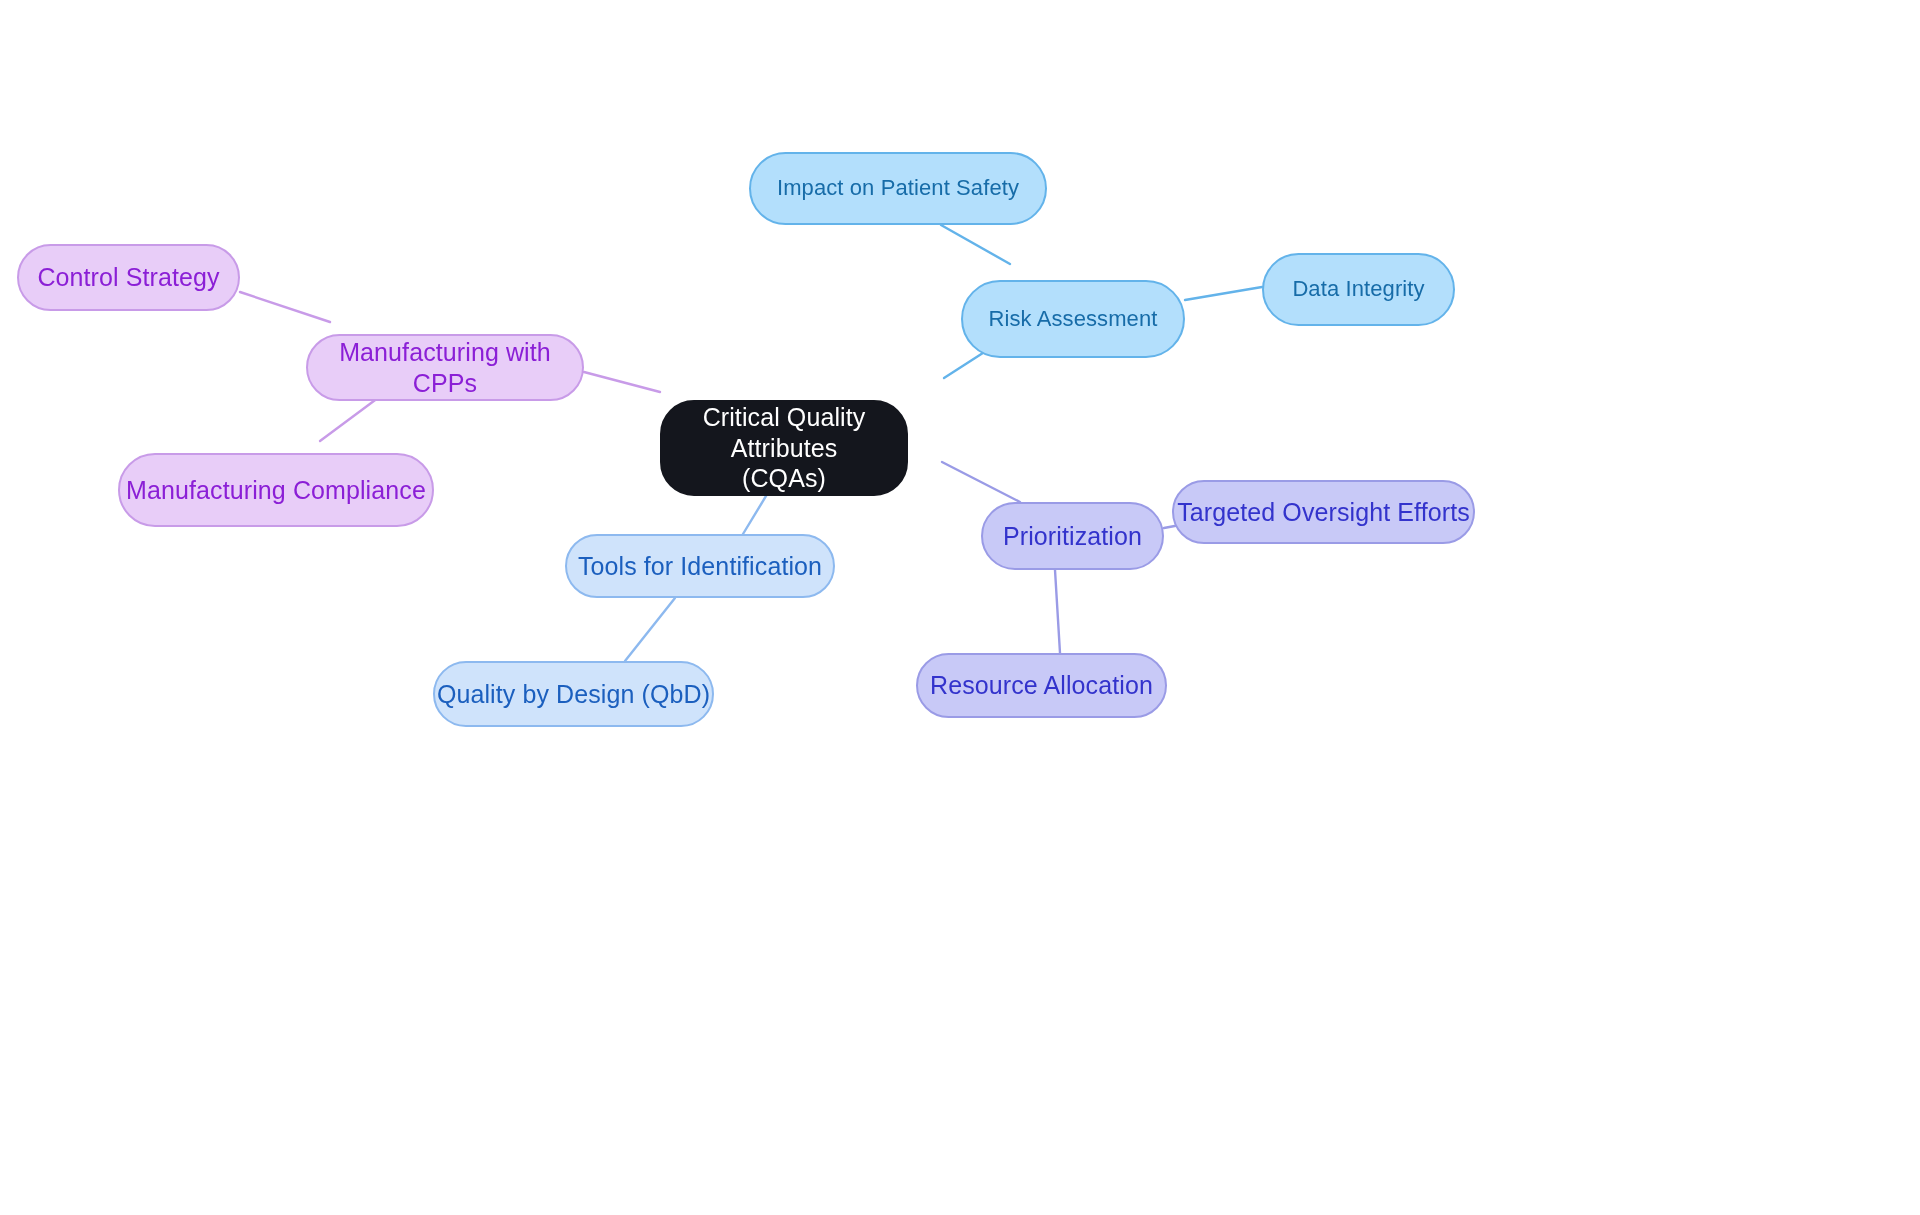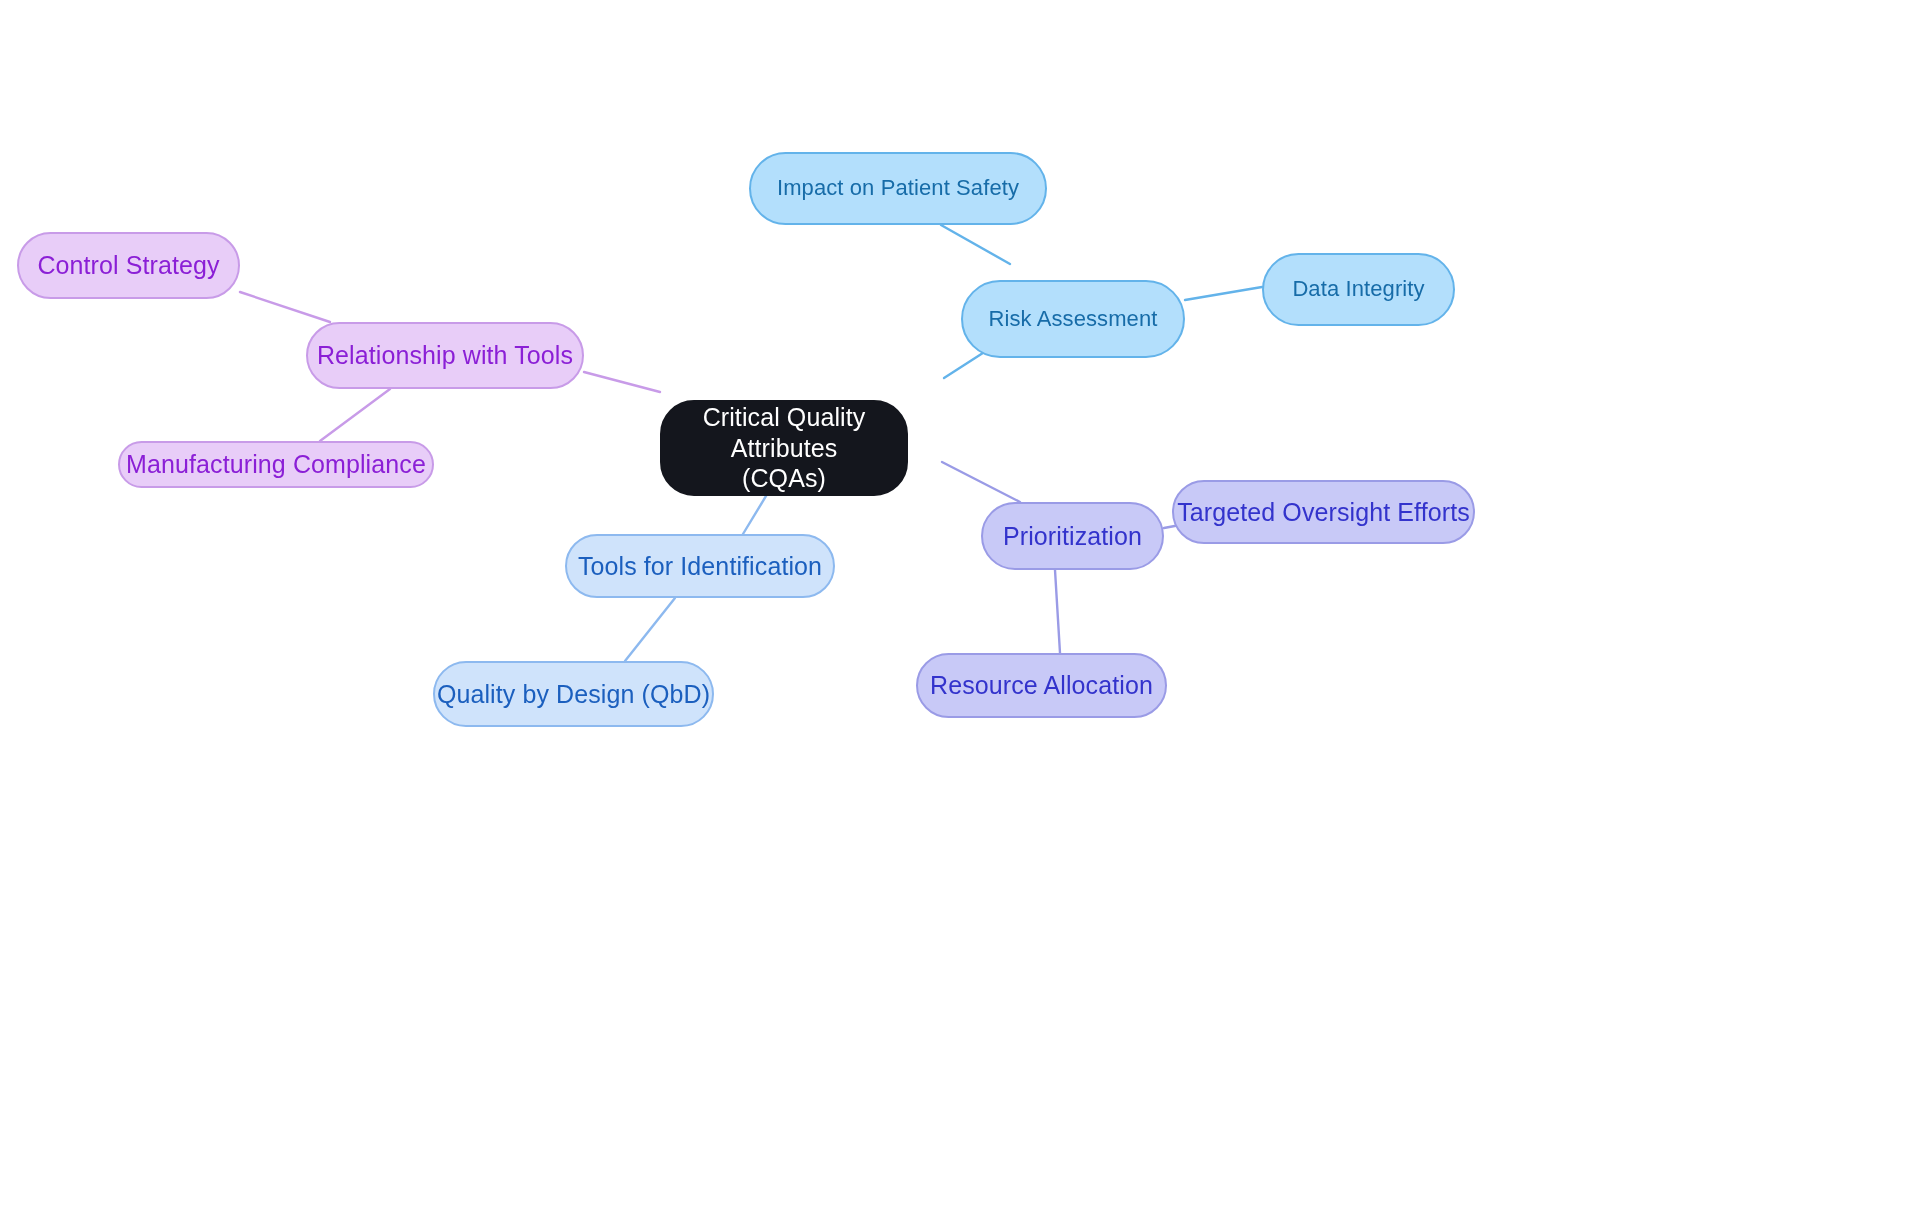--- a/index.html
+++ b/index.html
@@ -55,20 +55,21 @@
     border-color: #8db9ef;
     color: #1b5fbe;
     font-size: 25px;
     justify-content: center;
   }
   .node-lavender {
     background: #e8cdf8;
     border-color: #c89be8;
     color: #8b1fd6;
     font-size: 25px;
+    margin-top: 12px;
   }
   .node-periwinkle {
     background: #c8c9f7;
     border-color: #9a9be6;
     color: #3333cc;
     font-size: 25px;
   }
   #brand {
     position: absolute;
     left: 1653px;
@@ -117,22 +118,22 @@
       <line x1="942" y1="462" x2="1020" y2="502" stroke="#9a9be6" stroke-width="2.4" stroke-linecap="round"></line>
       <line x1="1164" y1="528" x2="1244" y2="513" stroke="#9a9be6" stroke-width="2.4" stroke-linecap="round"></line>
       <line x1="1055" y1="570" x2="1060" y2="653" stroke="#9a9be6" stroke-width="2.4" stroke-linecap="round"></line>
     </svg>
 
   <div id="nodes">
       <div class="node node-sky" style="left: 749px; top: 152px; width: 298px; height: 73px;"><span>Impact on Patient Safety</span></div>
       <div class="node node-sky" style="left: 1262px; top: 253px; width: 193px; height: 73px;"><span>Data Integrity</span></div>
       <div class="node node-sky" style="left: 961px; top: 280px; width: 224px; height: 78px;"><span>Risk Assessment</span></div>
       <div class="node node-lavender" style="left: 17px; top: 232px; width: 223px; height: 67px;"><span>Control Strategy</span></div>
-      <div class="node node-lavender" style="left: 118px; top: 441px; width: 316px; height: 47px;"><span>Manufacturing Compliance</span></div>
-      <div class="node node-lavender" style="left: 306px; top: 322px; width: 278px; height: 67px;"><span>Relationship with Tools</span></div>
+      <div class="node node-lavender" style="left: 118px; top: 441px; width: 316px; height: 74px;"><span>Manufacturing Compliance</span></div>
+      <div class="node node-lavender" style="left: 306px; top: 322px; width: 278px; height: 67px;"><span>Manufacturing with CPPs</span></div>
       <div class="node node-paleblue" style="left: 433px; top: 661px; width: 281px; height: 66px;"><span>Quality by Design (QbD)</span></div>
       <div class="node node-paleblue" style="left: 565px; top: 534px; width: 270px; height: 64px;"><span>Tools for Identification</span></div>
       <div class="node node-periwinkle" style="left: 1172px; top: 480px; width: 303px; height: 64px;"><span>Targeted Oversight Efforts</span></div>
       <div class="node node-periwinkle" style="left: 916px; top: 653px; width: 251px; height: 65px;"><span>Resource Allocation</span></div>
       <div class="node node-periwinkle" style="left: 981px; top: 502px; width: 183px; height: 68px;"><span>Prioritization</span></div>
       <div class="node node-root" style="left: 660px; top: 372px; width: 248px; height: 96px; margin-top: 28px;"><span>Critical Quality Attributes
 (CQAs)</span></div>
     </div>
 
 

